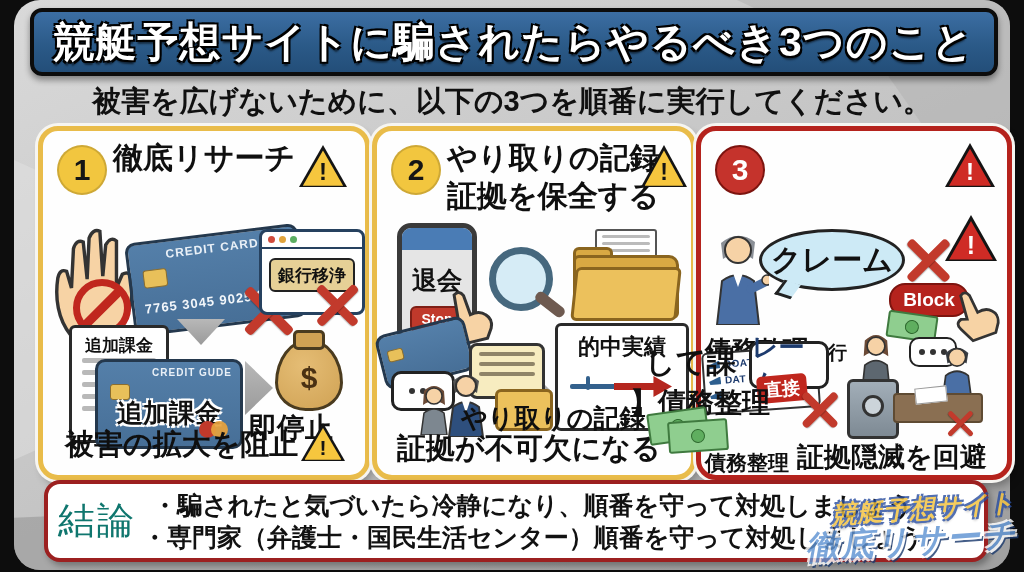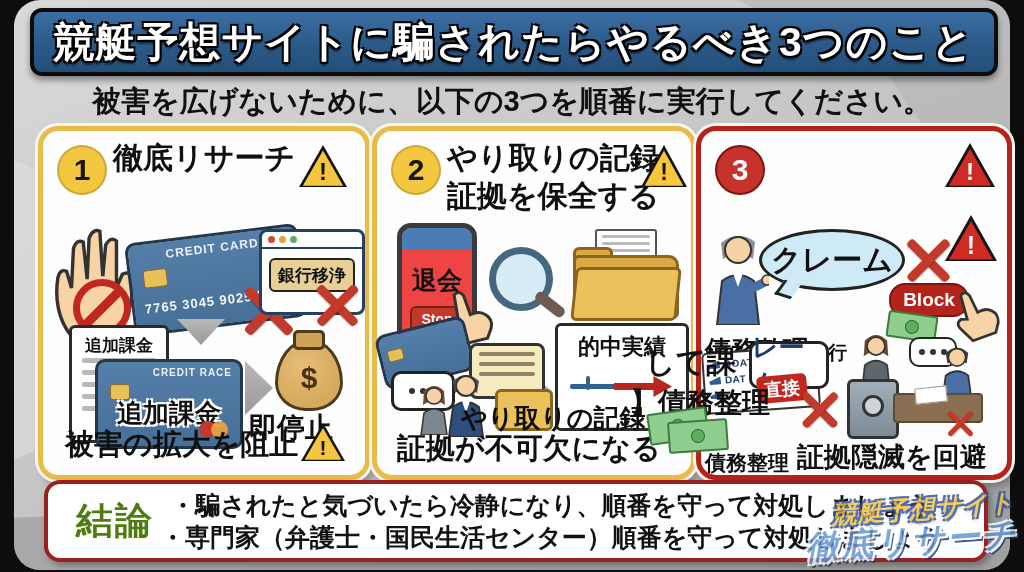--- a/index.html
+++ b/index.html
@@ -84,21 +84,21 @@
   .card .cc1{right:24px;background:#c0392b;}
   .card .cc2{right:12px;background:#e8a33d;opacity:.92;}
   .doc{background:#fff;border:3px solid #2a2a2a;border-radius:6px;}
   .doc .dtitle{position:absolute;left:0;top:6px;width:100%;text-align:center;font-weight:900;color:#111;}
   .doc .lines i{display:block;height:5px;background:#b9b9b9;border-radius:2px;margin:7px 10px 0;}
   .browser{background:#fff;border:3px solid #26415f;border-radius:8px;}
   .browser .bbar{height:15px;border-bottom:2px solid #26415f;display:flex;align-items:center;gap:4px;padding-left:6px;}
   .browser .bbar i{width:7px;height:7px;border-radius:50%;}
   .bank-btn{position:absolute;left:7px;top:26px;right:7px;height:30px;background:#e6d096;border:2px solid #222;
     border-radius:6px;display:flex;align-items:center;justify-content:center;font-size:17px;font-weight:900;color:#111;}
-  .phone{border:5px solid #3a3a3a;border-radius:14px;background:#ef4444;overflow:hidden;}
+  .phone{border:5px solid #3a3a3a;border-radius:14px;background:#e5e5e5;overflow:hidden;}
   .phone .ptop{height:22px;background:#4a7cb5;}
   .phone .pscr{text-align:center;font-size:25px;font-weight:900;color:#111;margin-top:14px;}
   .stop-btn{position:absolute;left:8px;top:78px;right:8px;height:22px;background:#c0392b;border:2px solid #7e1f16;
     border-radius:6px;color:#fff;font-weight:900;font-size:14px;display:flex;align-items:center;justify-content:center;}
   
   .mag-glass{width:50px;height:50px;border:7px solid #46687e;border-radius:50%;background:#d6ecf6;}
   .mag-handle{width:34px;height:11px;background:#6e5a50;border-radius:5px;transform:rotate(38deg);}
   
   .folder-back{background:#d9a943;border:3px solid #8a651f;border-radius:6px 10px 6px 6px;}
   .folder-tab{background:#d9a943;border:3px solid #8a651f;border-bottom:none;border-radius:6px 6px 0 0;}
@@ -140,21 +140,21 @@
   .race-row{display:flex;align-items:center;gap:4px;margin:5px 4px 0;}
   .race-row b{font-size:10px;color:#1d3b6e;letter-spacing:.5px;}
   .boat{width:12px;height:8px;background:#2e5f8f;clip-path:polygon(0 60%,100% 0,100% 100%,10% 100%);}
   .glitch{font-weight:900;color:#101010;white-space:nowrap;z-index:7;}
   
   .conclusion{
     left:44px;top:480px;width:936px;height:74px;background:#fff;
     border:4px solid #9c2020;border-radius:16px;display:flex;align-items:center;
     box-shadow:3px 4px 6px rgba(0,0,0,.3);z-index:4;
   }
-  .conclusion .clabel{font-size:37px;font-weight:700;color:#4d7c0f;margin-left:28px;letter-spacing:2px;}
+  .conclusion .clabel{font-size:37px;font-weight:400;color:#0f766e;margin-left:10px;letter-spacing:2px;}
   .conclusion .clines{margin-left:6px;font-size:25px;font-weight:900;color:#111;line-height:1.3;white-space:nowrap;}
   
   .logo{right:8px;top:497px;text-align:right;transform:rotate(-4deg);opacity:.82;z-index:9;line-height:1;}
   .logo .l1{
     font-size:25px;font-weight:900;font-style:italic;color:#f3c23c;letter-spacing:1px;
     text-shadow:-2px -2px 0 #2b4fa0,2px -2px 0 #2b4fa0,-2px 2px 0 #2b4fa0,2px 2px 0 #2b4fa0,0 3px 3px rgba(0,0,0,.4);
   }
   .logo .l2{
     margin-top:2px;font-size:33px;font-weight:900;font-style:italic;color:#5f93d3;letter-spacing:2px;
     text-shadow:-2px -2px 0 #fff,2px -2px 0 #fff,-2px 2px 0 #fff,2px 2px 0 #fff,3px 4px 0 #1d3b6e;
@@ -216,21 +216,21 @@
     <span class="dtitle" style="font-size:17px;">追加課金</span>
     <div class="lines" style="margin-top:30px;">
         <i></i>
         <i></i>
         <i></i>
         <i></i>
         <i></i>
       </div>
   </div>
   <div class="abs card" style="left:52px;top:228px;width:142px;height:84px;">
-    <span class="brand" style="text-align:right;padding-right:8px;width:auto;right:0;font-size:10px;">CREDIT RACE</span>
+    <span class="brand" style="text-align:right;padding-right:8px;width:auto;right:0;font-size:10px;">CREDIT GUDE</span>
     <span class="chip" style="top:22px;width:18px;height:14px;"></span>
     <span class="abs" style="left:0;top:34px;width:100%;text-align:center;font-size:26px;font-weight:900;color:#111;text-shadow:-2px -2px 0 #fff,2px -2px 0 #fff,-2px 2px 0 #fff,2px 2px 0 #fff;">追加課金</span>
     <span class="cc1"></span>
       <span class="cc2"></span>
   </div>
 
   <div class="abs arr down" style="left:134px;top:188px;width:48px;height:26px;"></div>
   <div class="abs arr right" style="left:202px;top:230px;width:28px;height:54px;"></div>
 
   <div class="abs bag" style="left:232px;top:208px;width:62px;height:66px;">

